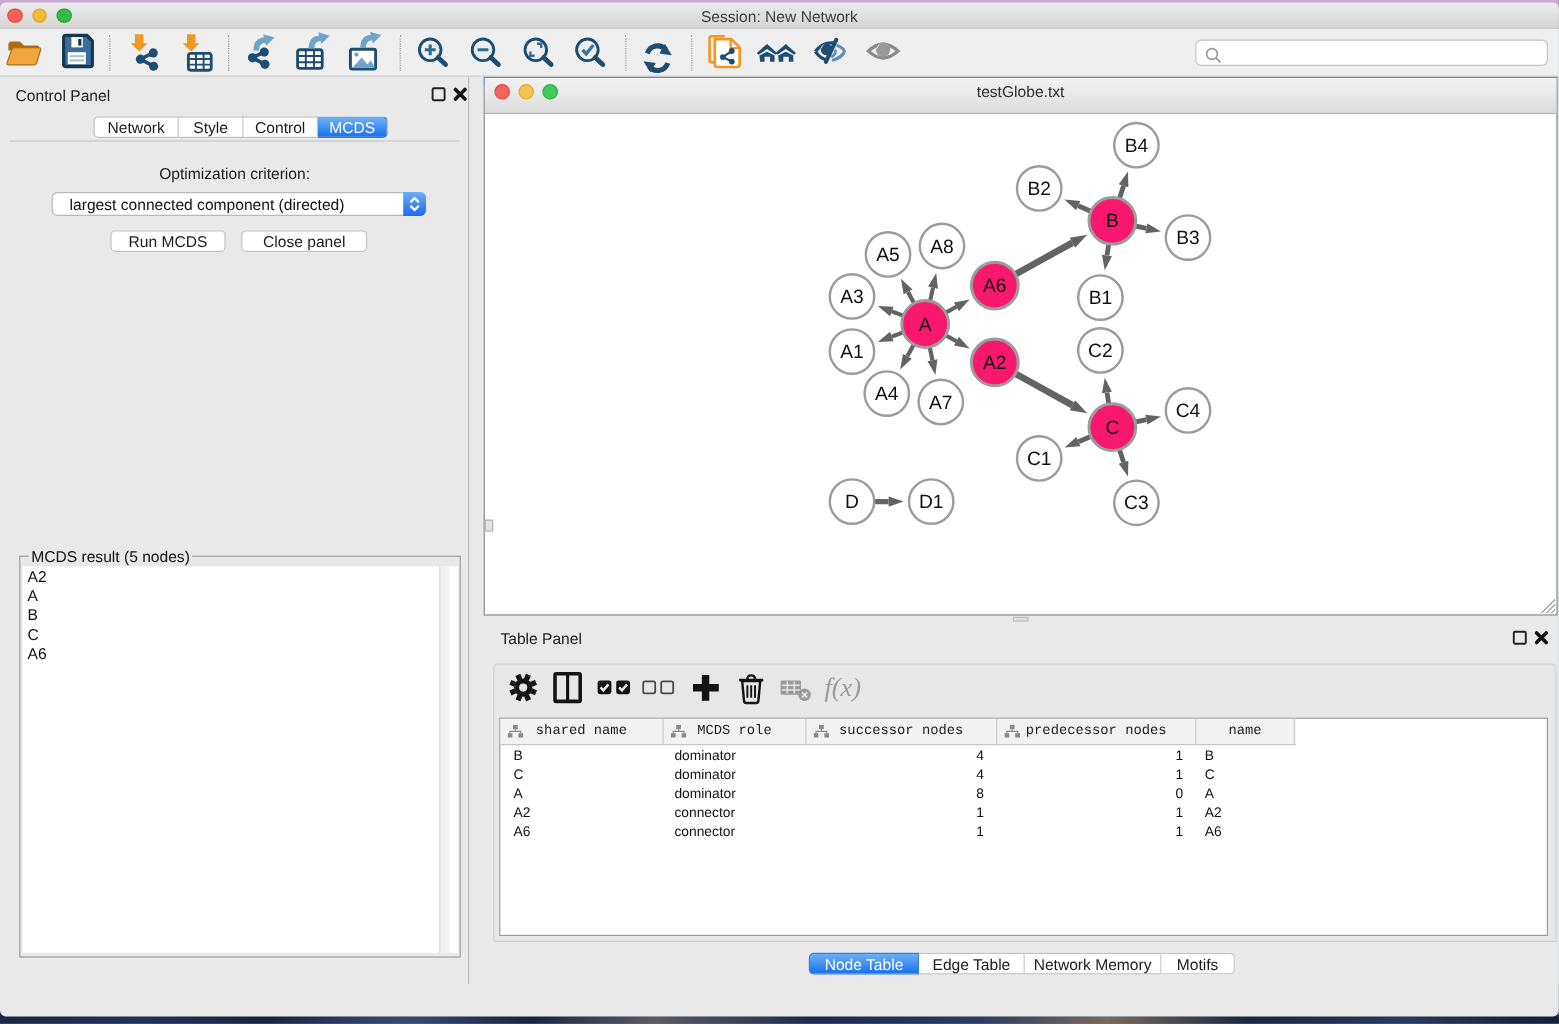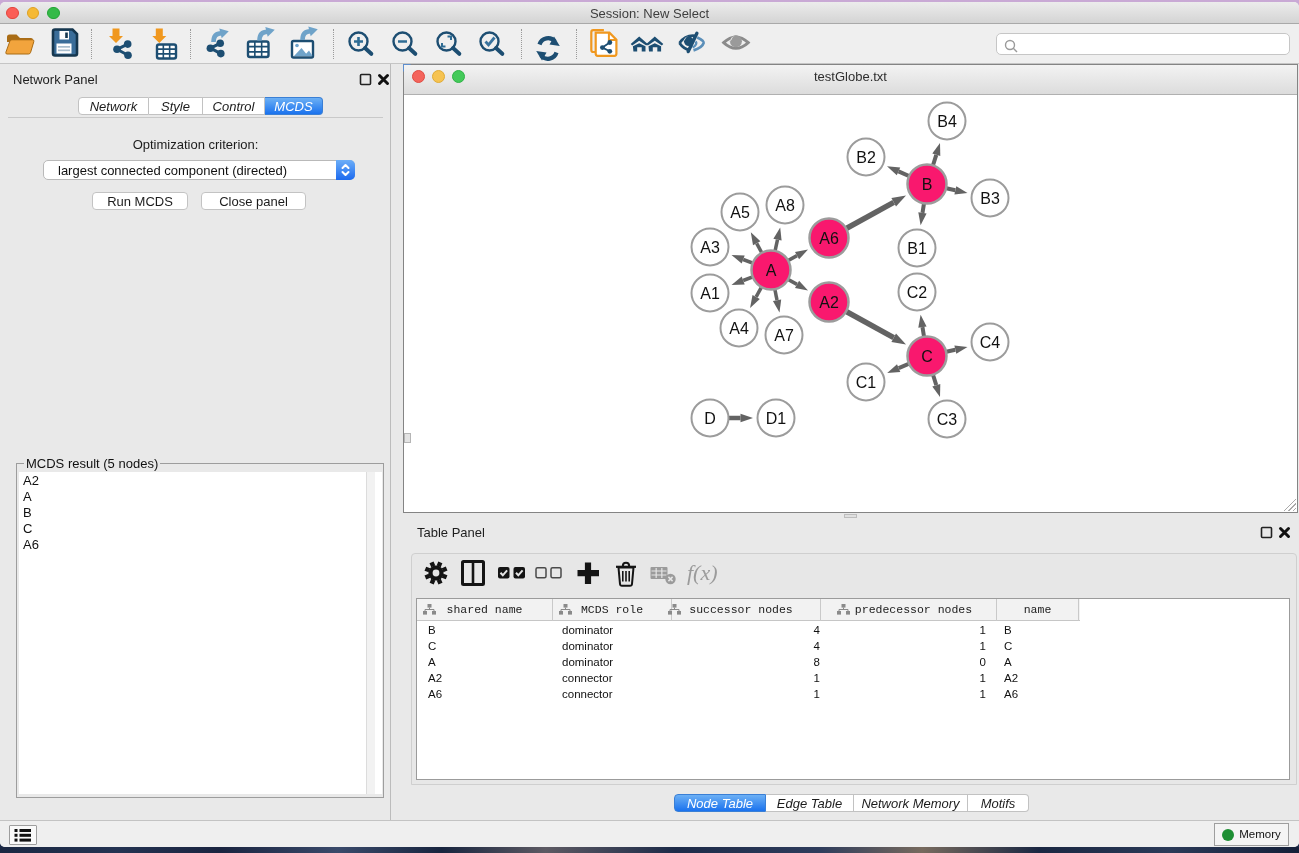--- a/index.html
+++ b/index.html
@@ -34,21 +34,21 @@
 
 
 #main { position:absolute; left:0; top:62.5px; width:1299px; height:756px; background:#e9e9e9; }
 
 
 #cpanel { position:absolute; left:0; top:0; width:391px; height:756px;
   background:#e9e9e9; border-right:1px solid #bcbcbc; }
 #cpanel .hdr { position:absolute; left:13px; top:8px; font-size:13px; color:#1e1e1e; }
 .wicons { position:absolute; top:8px; }
 
-.seg { position:absolute; display:flex;font-style:italic; }
+.seg { position:absolute; display:flex; }
 .seg .tab { height:100%; background:#fff; border:1px solid #c2c2c2; border-left:none;
   font-size:13px; color:#1c1c1c; display:flex; align-items:center; justify-content:center; }
 .seg .tab:first-child { border-left:1px solid #c2c2c2; border-radius:4px 0 0 4px; }
 .seg .tab:last-child { border-radius:0 4px 4px 0; }
 .seg .tab.sel { background:linear-gradient(#6cb0f5,#1a72ee); border-color:#3a7fd5; color:#fff; }
 #cp-tabs { left:78px; top:33px; height:18px; }
 #cp-tabs .tab:nth-child(1){ width:71px; }
 #cp-tabs .tab:nth-child(2){ width:54px; }
 #cp-tabs .tab:nth-child(3){ width:62px; }
 #cp-tabs .tab:nth-child(4){ width:58px; }
@@ -125,21 +125,21 @@
 </style>
 </head>
 <body>
 <div id="lav"></div>
 <div id="wall-bottom"></div>
 <div id="app">
   <div id="titlebar">
     <div class="tl" id="tl-r"></div>
       <div class="tl" id="tl-y"></div>
       <div class="tl" id="tl-g"></div>
-    <div class="title">Session: New Select</div>
+    <div class="title">Session: New Network</div>
   </div>
   <div id="toolbar">
       <svg class="tbi" style="left:2px;top:1px" width="36" height="38" viewBox="0 0 36 38">
         <path d="M5 12 q0-2.5 2.5-2.5 h7 l3.5 3.5 h11 q2 0 2 2 v2 h-26 z" fill="#a96c15"></path>
         <path d="M5 29 q-1.6 0-1.1-1.8 L7.8 16.4 q0.5-1.6 2.1-1.6 h20.6 q1.9 0 1.3 1.9 L28.6 27.4 q-0.5 1.6-2.1 1.6 z" fill="#f2a43d" stroke="#a96c15" stroke-width="1"></path>
       </svg>
       <svg class="tbi" style="left:46px;top:1px" width="36" height="38" viewBox="0 0 36 38">
         <path d="M7 6.5 q0-2 2-2 h17.5 l4.5 4.5 v19.5 q0 2-2 2 H9 q-2 0-2-2 z" fill="#3a6d99" stroke="#16374f" stroke-width="2.6"></path>
         <rect x="13.5" y="6" width="9.5" height="8.5" fill="#fff"></rect>
         <rect x="19.2" y="7.5" width="2.6" height="5.5" fill="#16374f"></rect>
@@ -244,21 +244,21 @@
       <div class="tbsep" style="left:576px"></div>
       <div id="search">
         <svg width="16" height="16">
           <circle cx="7" cy="7" r="4.5" fill="none" stroke="#9a9a9a" stroke-width="1.4"></circle>
           <path d="M10.3 10.3 L14 14" stroke="#9a9a9a" stroke-width="1.4"></path>
         </svg>
       </div>
     </div>
   <div id="main">
     <div id="cpanel">
-      <div class="hdr">Network Panel</div>
+      <div class="hdr">Control Panel</div>
       <div class="wicons" style="left:359px;"><svg width="13" height="13">
             <rect x="1.5" y="1.5" width="10" height="10" fill="none" stroke="#222" stroke-width="1.6" rx="1"></rect>
           </svg></div>
       <div class="wicons" style="left:377px;"><svg width="13" height="13">
             <path d="M2.5 2.5 L10.5 10.5 M10.5 2.5 L2.5 10.5" stroke="#111" stroke-width="3" stroke-linecap="round"></path>
           </svg></div>
       <div class="seg" id="cp-tabs">
         <div class="tab">Network</div>
           <div class="tab">Style</div>
         <div class="tab">Control</div>
@@ -441,21 +441,21 @@
                   <path d="M6.5 3.6 V5.5 M2 7 V5.5 H11 V7" stroke="#8a8a8a" fill="none" stroke-width="1"></path>
                 </svg>shared name</div>
               <div class="hcell" style="left:136px;width:119px;"><svg width="13" height="12" style="position:absolute;left:6px;top:5px;">
                   <g fill="#8a8a8a">
                     <rect x="4.5" y="0" width="4" height="3.6"></rect>
                     <rect x="0" y="7" width="4" height="3.6"></rect>
                     <rect x="9" y="7" width="4" height="3.6"></rect>
                   </g>
                   <path d="M6.5 3.6 V5.5 M2 7 V5.5 H11 V7" stroke="#8a8a8a" fill="none" stroke-width="1"></path>
                 </svg>MCDS role</div>
-              <div class="hcell" style="left:245px;width:159px;"><svg width="13" height="12" style="position:absolute;left:6px;top:5px;">
+              <div class="hcell" style="left:255px;width:159px;"><svg width="13" height="12" style="position:absolute;left:6px;top:5px;">
                   <g fill="#8a8a8a">
                     <rect x="4.5" y="0" width="4" height="3.6"></rect>
                     <rect x="0" y="7" width="4" height="3.6"></rect>
                     <rect x="9" y="7" width="4" height="3.6"></rect>
                   </g>
                   <path d="M6.5 3.6 V5.5 M2 7 V5.5 H11 V7" stroke="#8a8a8a" fill="none" stroke-width="1"></path>
                 </svg>successor nodes</div>
               <div class="hcell" style="left:414px;width:166px;"><svg width="13" height="12" style="position:absolute;left:6px;top:5px;">
                   <g fill="#8a8a8a">
                     <rect x="4.5" y="0" width="4" height="3.6"></rect>
@@ -496,26 +496,13 @@
         </div>
         <div class="seg" id="tp-tabs">
           <div class="tab sel">Node Table</div>
             <div class="tab">Edge Table</div>
           <div class="tab">Network Memory</div>
             <div class="tab">Motifs</div>
         </div>
       </div>
     </div>
   </div>
-  <div id="statusbar">
-    <div id="listbtn"><svg width="26" height="18">
-          <g fill="#111">
-            <rect x="4.5" y="3" width="3" height="3"></rect>
-            <rect x="9.5" y="3" width="11.5" height="3"></rect>
-            <rect x="4.5" y="7.8" width="3" height="3"></rect>
-            <rect x="9.5" y="7.8" width="11.5" height="3"></rect>
-            <rect x="4.5" y="12.6" width="3" height="3"></rect>
-            <rect x="9.5" y="12.6" width="11.5" height="3"></rect>
-          </g>
-        </svg></div>
-    <div id="membtn"><span class="dot"></span>Memory</div>
-  </div>
 </div>
 
 </body></html>

